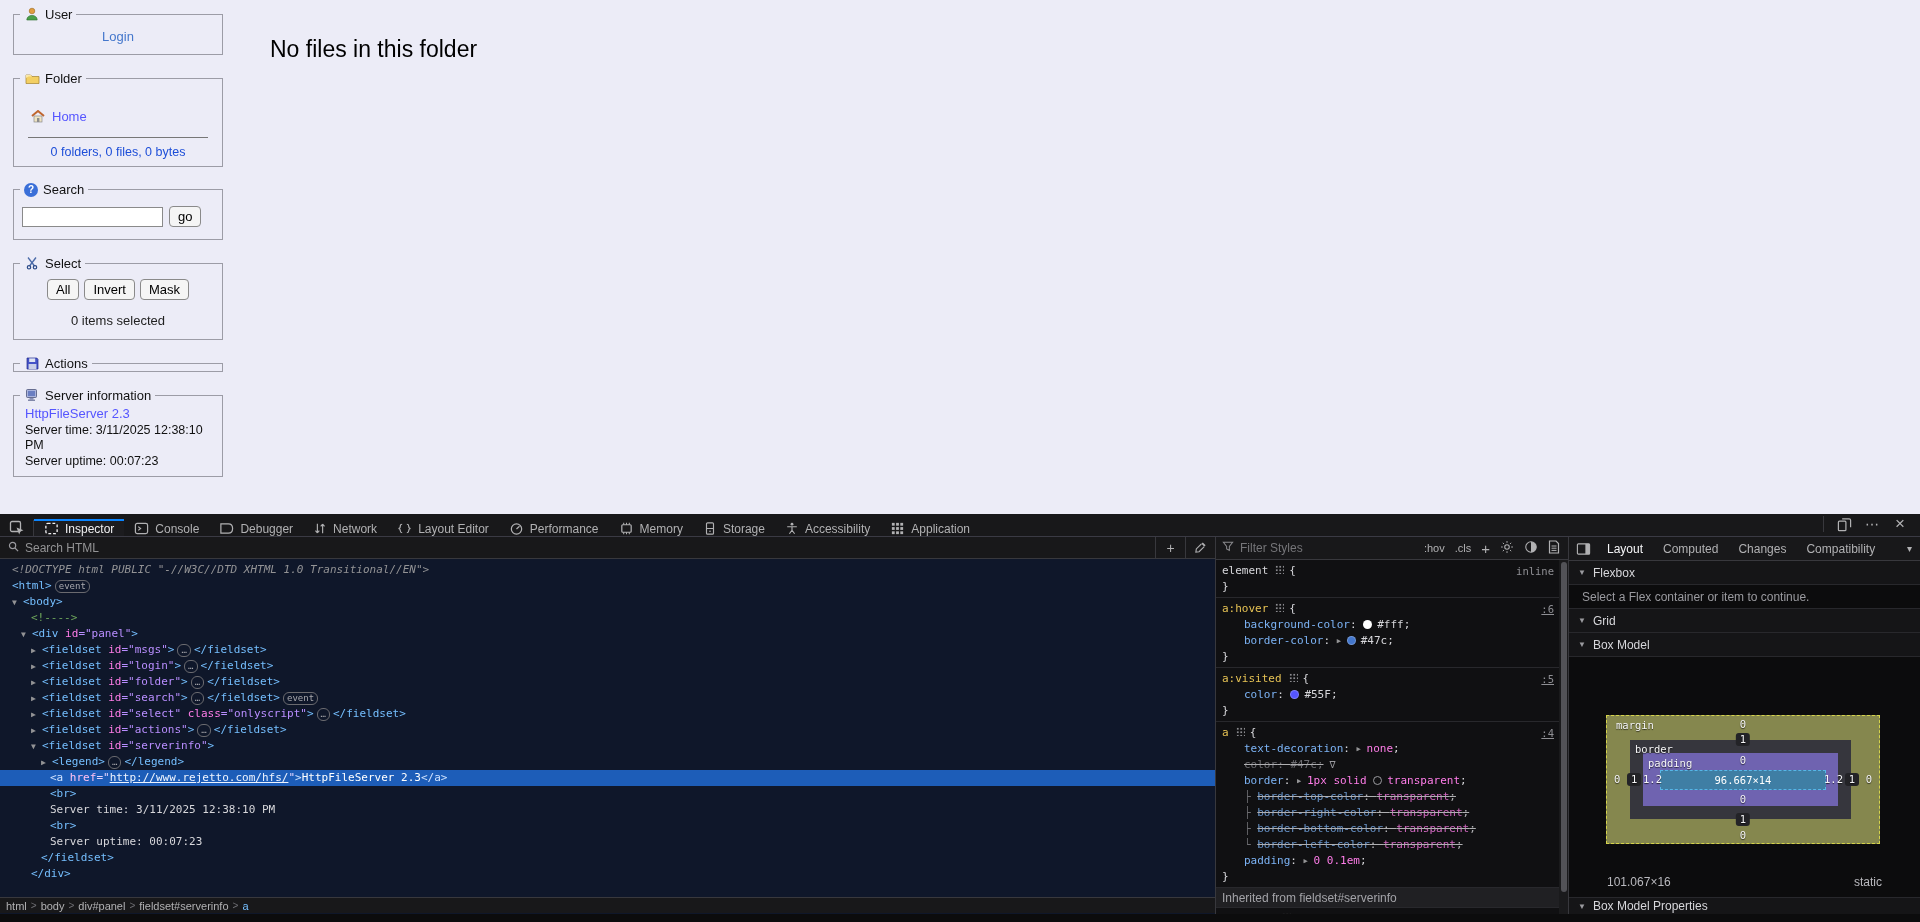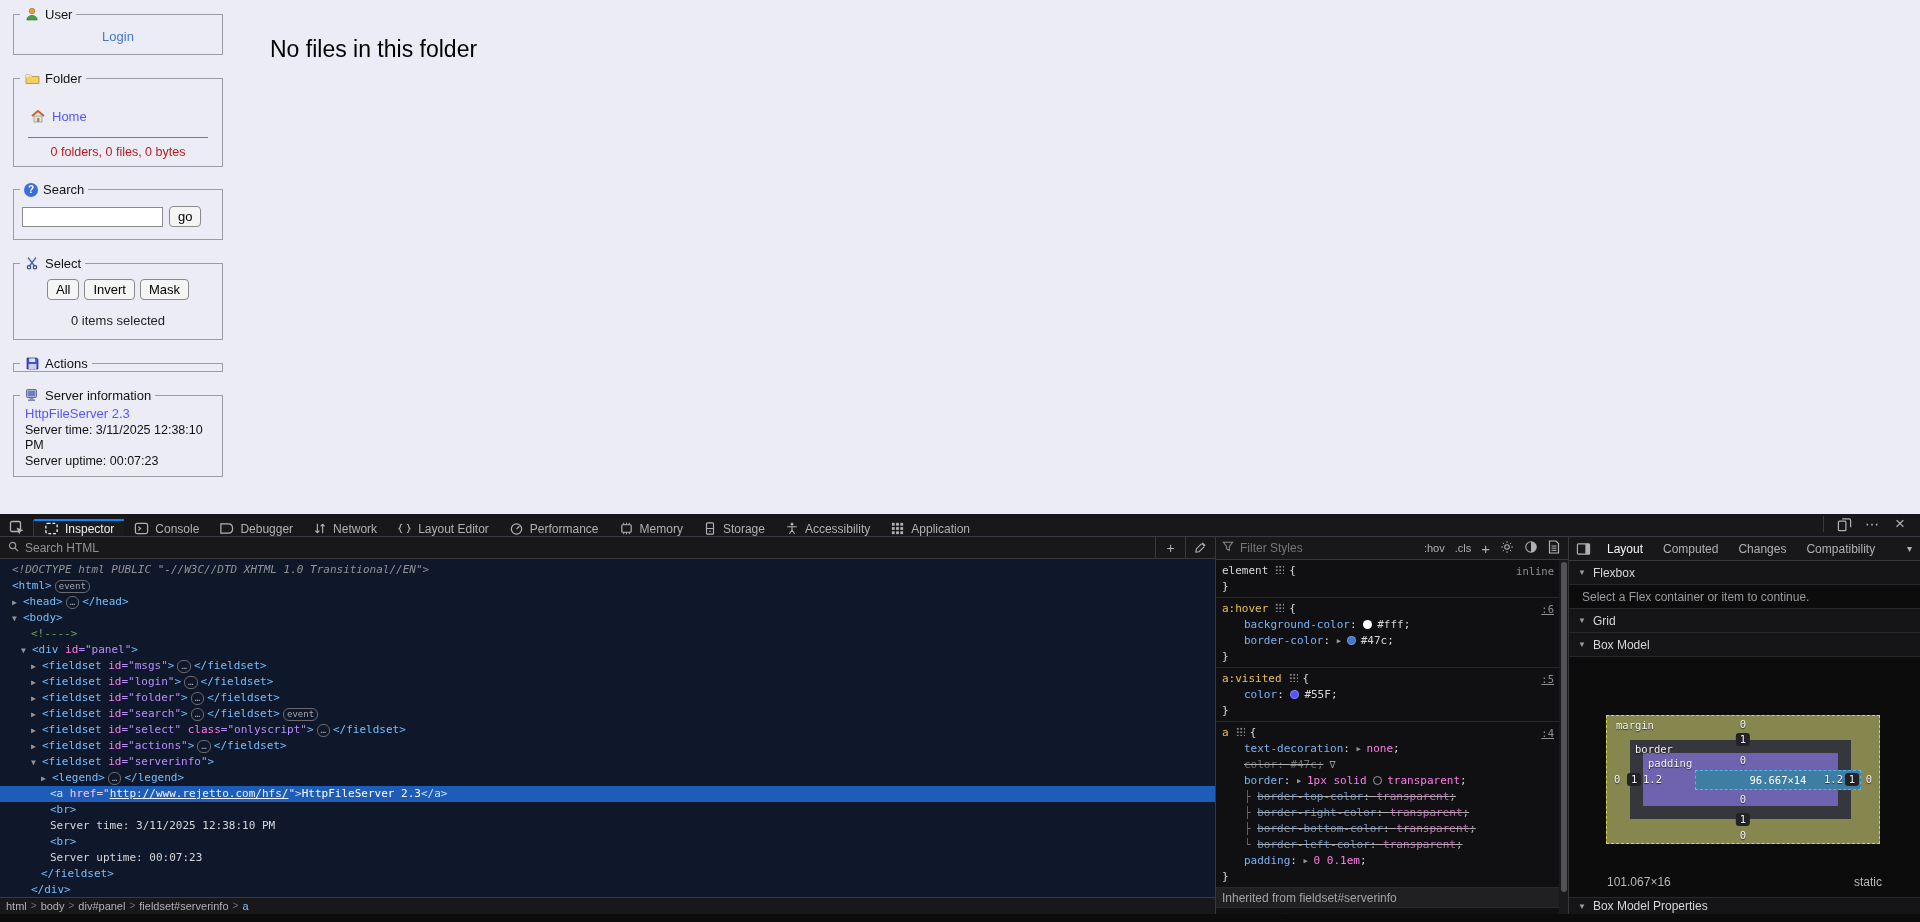--- a/index.html
+++ b/index.html
@@ -13,21 +13,21 @@
   .sidebar { position:absolute; left:13px; top:6px; width:210px; }
   fieldset { border:1px solid #9c9ca6; margin:0 0 15px 0; padding:0; background:transparent; }
   legend { display:flex; align-items:center; gap:5px; margin-left:6px; padding:0 4px; font-size:13px; color:#111; }
   .leg-ico { display:inline-flex; width:16px; height:16px; align-items:center; justify-content:center; }
   .fs-user .content { text-align:center; padding:5px 0 9px; }
   a.hfs-link { color:#4477cc; text-decoration:none; font-size:13px; }
   a.hfs-link.visited { color:#5555ff; }
   .fs-folder .content { padding:22px 0 7px; }
   .home-row { display:flex; gap:6px; margin-left:16px; align-items:center; }
   .fs-folder hr { border:none; border-top:1px solid #777; margin:13px 14px 7px; }
-  .stats { text-align:center; font-size:12.5px; color:#b91c1c; }
+  .stats { text-align:center; font-size:12.5px; color:#1d4ed8; }
   .fs-search .content { display:flex; gap:6px; padding:9px 8px 12px; align-items:center; }
   input.search-box { width:141px; height:20px; border:1px solid #8a8a8a; background:#fff; font-size:13px; padding:0 3px; font-family:inherit; }
   button.hfs-btn { font-size:13px; font-family:inherit; background:#f5f5f5; border:1px solid #8a8a8a; border-radius:4px; padding:2px 8px; color:#000; cursor:pointer; }
   .fs-select .content { text-align:center; padding:8px 0 11px; }
   .btnrow { display:flex; justify-content:center; gap:5px; }
   .sel-status { margin-top:13px; font-size:13px; color:#222; }
   .fs-actions .content { display:flex; justify-content:center; gap:14px; padding:11px 0 13px; }
   .fs-server .content { padding:3px 0 7px 11px; font-size:12.5px; color:#111; line-height:15.5px; }
   .help-circle { width:14px; height:14px; border-radius:50%; background:#3a6fd8; color:#fff; font-size:10px; font-weight:bold; display:inline-flex; align-items:center; justify-content:center; }
   .help-circle::after { content:"?"; }
@@ -109,21 +109,21 @@
   .lt-tab { padding:0 10px; font-size:12px; }
   .lt-tab.active { color:#f5f5f7; }
   .lt-dd { margin-left:auto; padding-right:8px; color:#b1b1b3; font-size:10px; }
   .sec-header { height:24px; border-bottom:1px solid #28282c; display:flex; align-items:center; gap:7px; padding-left:9px; background:#151517; color:#d7d7db; }
   .sec-arrow { color:#9a9a9f; font-size:8px; }
   .sec-msg { height:24px; border-bottom:1px solid #28282c; display:flex; align-items:center; padding-left:13px; color:#9a9a9f; background:#0c0c0d; }
   .bm-area { position:absolute; top:144px; left:0; right:0; bottom:17px; background:#0c0c0d; }
   .bm-diagram { position:absolute; left:37px; top:34px; width:274px; height:129px; background:#85874e; border:1px dashed #d6d44a; font-family:"DejaVu Sans Mono",monospace; font-size:10.5px; color:#f5f5f7; }
   .bm-border-box { position:absolute; left:23px; top:24px; right:28px; bottom:24px; background:#36363d; }
   .bm-padding-box { position:absolute; left:13px; top:13px; right:13px; bottom:13px; background:#6f63b0; }
-  .bm-content-box { position:absolute; left:50%; top:50%; transform:translate(-50%,-50%); width:166px; height:20px; background:#3f7ea4; border:1px dashed #56b6e8; display:flex; align-items:center; justify-content:center; color:#fff;margin-left:35px; }
+  .bm-content-box { position:absolute; left:50%; top:50%; transform:translate(-50%,-50%); width:166px; height:20px; background:#3f7ea4; border:1px dashed #56b6e8; display:flex; align-items:center; justify-content:center; color:#fff; }
   .bmv { position:absolute; text-shadow:0 1px 1px rgba(0,0,0,.65); }
   .bmv.hc { left:0; right:0; text-align:center; }
   .bmv.chip { background:#232327; border-radius:3px; padding:0 4px; line-height:13px; }
   .bmv.chip.hc { left:50%; right:auto; transform:translateX(-50%); }
   .bm-lbl { position:absolute; text-shadow:0 1px 1px rgba(0,0,0,.65); }
   .bm-size-row { position:absolute; left:38px; right:38px; top:194px; display:flex; justify-content:space-between; color:#b9b9be; font-size:12px; }
   .sec-header.bottom { position:absolute; left:0; right:0; bottom:0; border-top:1px solid #28282c; border-bottom:none; height:17px; }
 </style>
 </head>
 <body>
@@ -365,21 +365,20 @@
               <svg width="13" height="13" viewBox="0 0 14 14">
                   <path d="M9.5 1.5 L12.5 4.5 L11 6 L8 3 z" fill="currentColor"></path>
                   <path d="M8 3 L2.5 8.5 L2 12 L5.5 11.5 L11 6" fill="none" stroke="currentColor" stroke-width="1.2"></path>
                 </svg>
             </span>
           </div>
         </div>
         <div class="markup-tree">
             <div class="mline" style="padding-left: 12px;"><span class="tk-doc">&lt;!DOCTYPE html PUBLIC "-//W3C//DTD XHTML 1.0 Transitional//EN"&gt;</span></div>
             <div class="mline" style="padding-left: 12px;"><span class="tk-tag">&lt;html&gt;</span><span class="tk-badge">event</span></div>
-            <div class="mline" style="padding-left: 12px;"><span class="tk-tw">▶</span><span class="tk-tag">&lt;head&gt;</span><span class="tk-chip">…</span><span class="tk-tag">&lt;/head&gt;</span></div>
             <div class="mline" style="padding-left: 12px;"><span class="tk-tw">▼</span><span class="tk-tag">&lt;body&gt;</span></div>
             <div class="mline" style="padding-left: 31px;"><span class="tk-com">&lt;!----&gt;</span></div>
             <div class="mline" style="padding-left: 21px;"><span class="tk-tw">▼</span><span class="tk-tag">&lt;div</span><span class="tk-attn"> id</span><span class="tk-attv">="panel"</span><span class="tk-tag">&gt;</span></div>
             <div class="mline" style="padding-left: 31px;"><span class="tk-tw">▶</span><span class="tk-tag">&lt;fieldset</span><span class="tk-attn"> id</span><span class="tk-attv">="msgs"</span><span class="tk-tag">&gt;</span><span class="tk-chip">…</span><span class="tk-tag">&lt;/fieldset&gt;</span></div>
             <div class="mline" style="padding-left: 31px;"><span class="tk-tw">▶</span><span class="tk-tag">&lt;fieldset</span><span class="tk-attn"> id</span><span class="tk-attv">="login"</span><span class="tk-tag">&gt;</span><span class="tk-chip">…</span><span class="tk-tag">&lt;/fieldset&gt;</span></div>
             <div class="mline" style="padding-left: 31px;"><span class="tk-tw">▶</span><span class="tk-tag">&lt;fieldset</span><span class="tk-attn"> id</span><span class="tk-attv">="folder"</span><span class="tk-tag">&gt;</span><span class="tk-chip">…</span><span class="tk-tag">&lt;/fieldset&gt;</span></div>
             <div class="mline" style="padding-left: 31px;"><span class="tk-tw">▶</span><span class="tk-tag">&lt;fieldset</span><span class="tk-attn"> id</span><span class="tk-attv">="search"</span><span class="tk-tag">&gt;</span><span class="tk-chip">…</span><span class="tk-tag">&lt;/fieldset&gt;</span><span class="tk-badge">event</span></div>
             <div class="mline" style="padding-left: 31px;"><span class="tk-tw">▶</span><span class="tk-tag">&lt;fieldset</span><span class="tk-attn"> id</span><span class="tk-attv">="select"</span><span class="tk-attn"> class</span><span class="tk-attv">="onlyscript"</span><span class="tk-tag">&gt;</span><span class="tk-chip">…</span><span class="tk-tag">&lt;/fieldset&gt;</span></div>
             <div class="mline" style="padding-left: 31px;"><span class="tk-tw">▶</span><span class="tk-tag">&lt;fieldset</span><span class="tk-attn"> id</span><span class="tk-attv">="actions"</span><span class="tk-tag">&gt;</span><span class="tk-chip">…</span><span class="tk-tag">&lt;/fieldset&gt;</span></div>
             <div class="mline" style="padding-left: 31px;"><span class="tk-tw">▼</span><span class="tk-tag">&lt;fieldset</span><span class="tk-attn"> id</span><span class="tk-attv">="serverinfo"</span><span class="tk-tag">&gt;</span></div>

